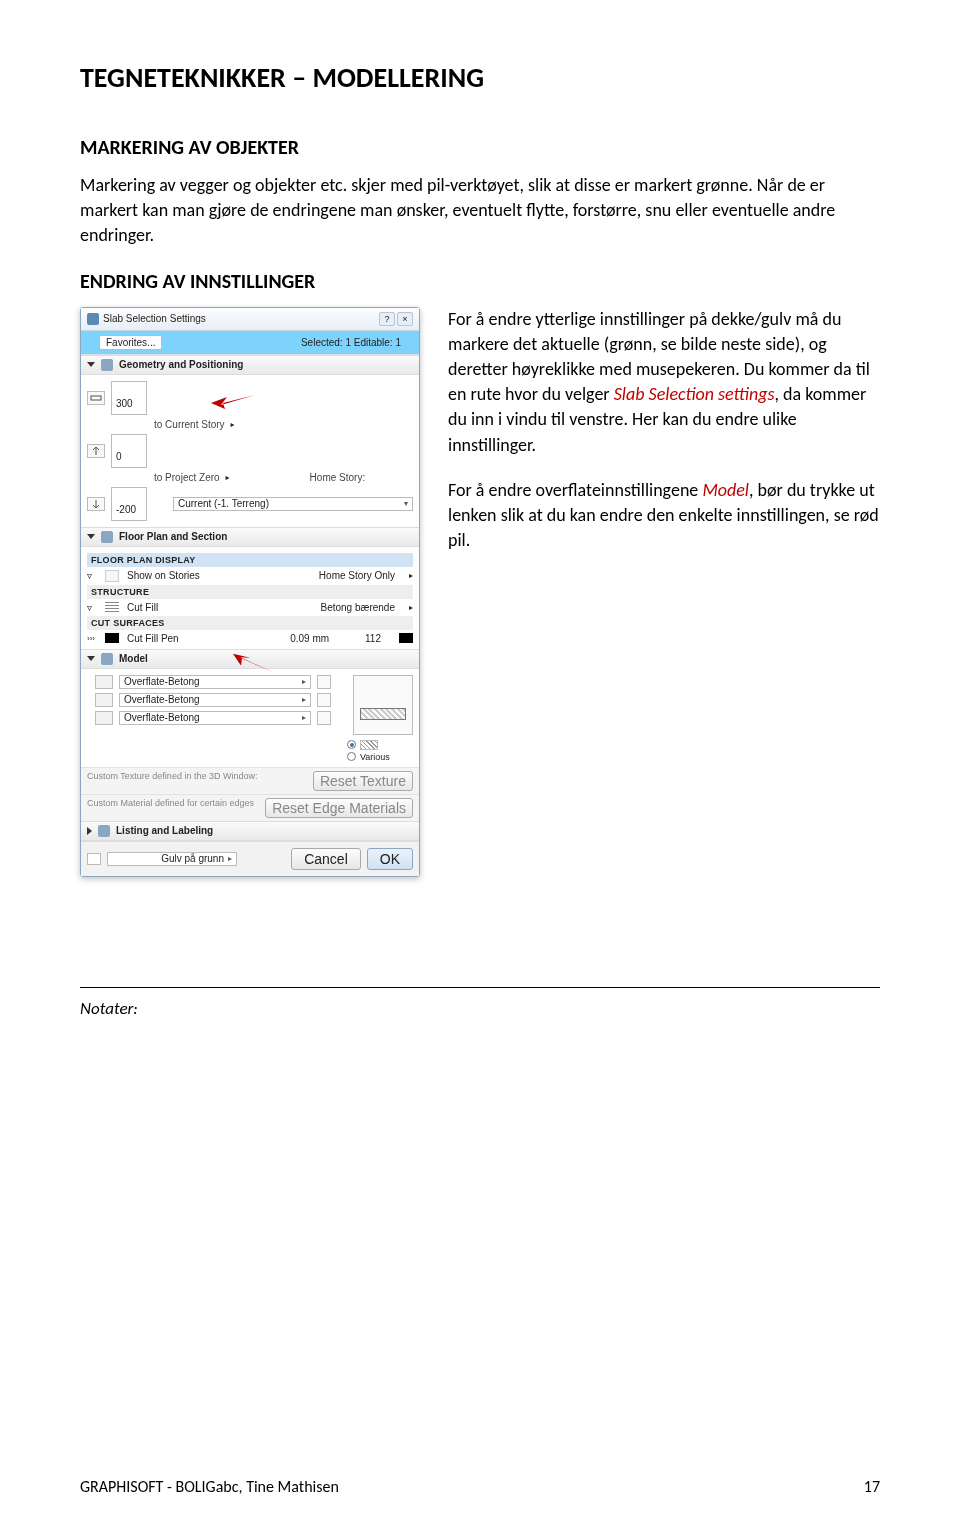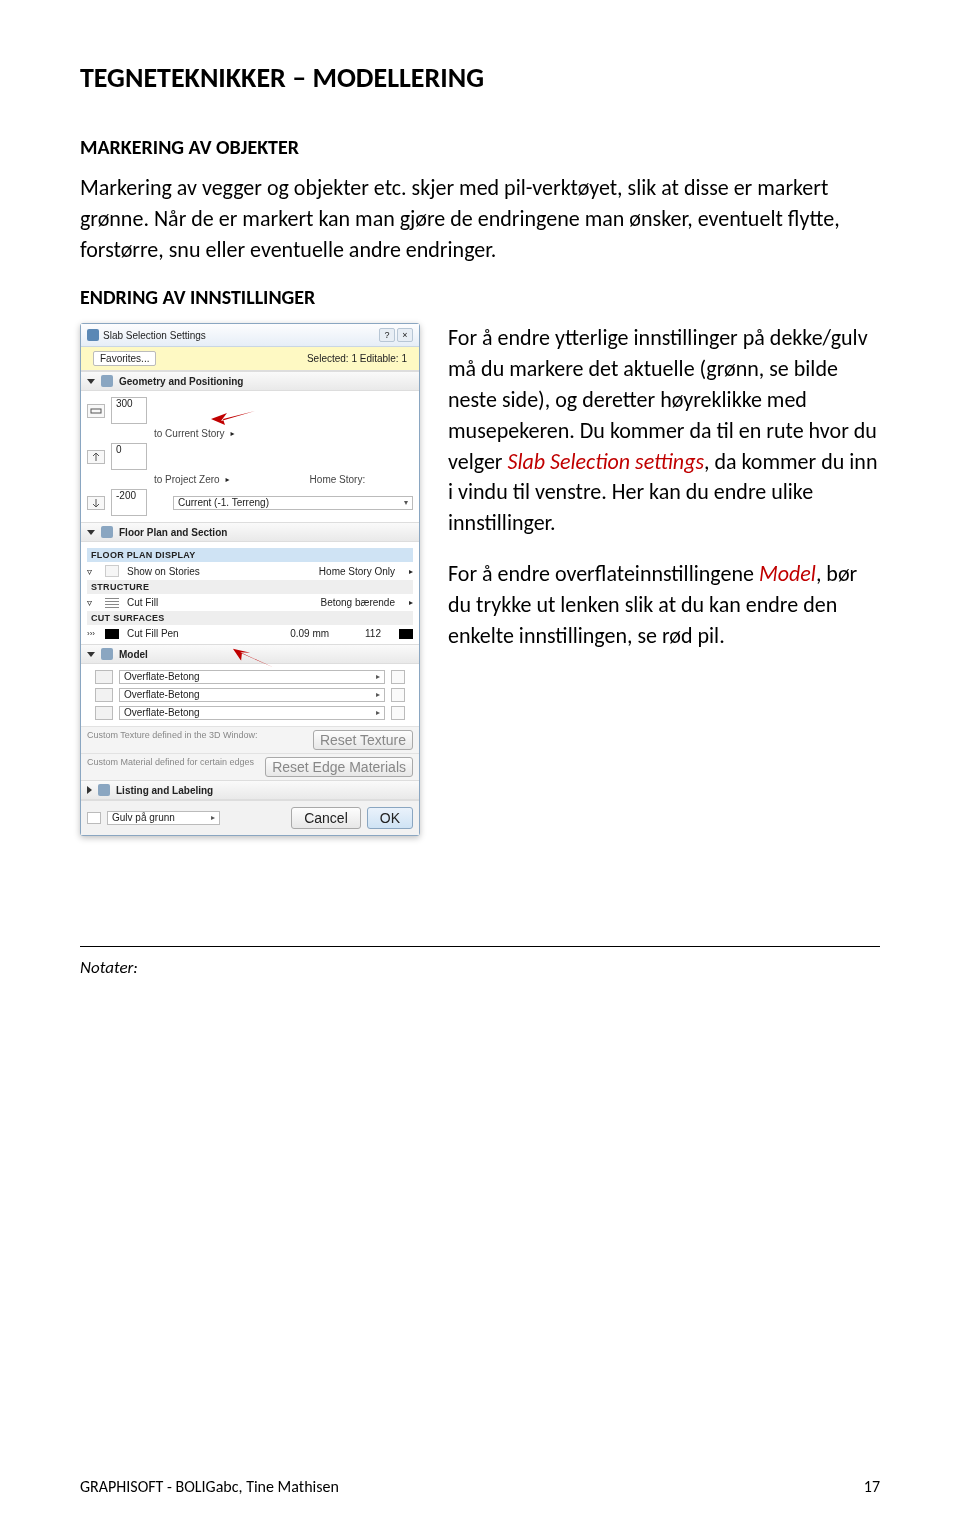--- a/index.html
+++ b/index.html
@@ -11,21 +11,21 @@
     color: #000;
     width: 960px;
   }
   .page {
     padding: 60px 80px 40px 80px;
     position: relative;
     min-height: 1532px;
   }
   h1 { font-size: 28px; font-weight: bold; margin: 0 0 40px 0; }
   h2 { font-size: 20px; font-weight: bold; margin: 0 0 14px 0; }
-  p { font-size: 22px; line-height: 1.4; margin: 0 0 20px 0; }
+  p { font-size: 18px; line-height: 1.4; margin: 0 0 20px 0; }
   .em-red { color: #c00000; font-style: italic; }
   .two-col { display: flex; gap: 28px; align-items: flex-start; margin-top: 10px; }
   .side-text { flex: 1; }
   .dialog {
     width: 340px;
     border: 1px solid #8aa6c1;
     border-radius: 3px;
     background: #f4f4f4;
     font-family: Tahoma, Arial, sans-serif;
     font-size: 10px;
@@ -40,41 +40,41 @@
     display: flex;
     align-items: center;
     justify-content: space-between;
   }
   .titlebar-left { display:flex; align-items:center; gap:4px; }
   .tb-icon { width:12px; height:12px; background:#5b88b5; border-radius:2px; }
   .winbtns { display:flex; gap:2px; }
   .winbtn { width:16px; height:14px; border:1px solid #b7c6d5; background:#e8eef5; border-radius:2px; font-size:9px; line-height:12px; text-align:center; }
   .toolbar-row {
     display:flex; justify-content:space-between; align-items:center;
-    padding:4px 12px;
-    background:#fef9c3;
+    padding:4px 18px;
+    background:#7dd3fc;
     border-bottom:1px solid #ddd;
   }
   .fav-btn { border:1px solid #bbb; background:#fff; padding:1px 6px; border-radius:2px; }
   .section-hdr {
     display:flex; align-items:center;
     background:linear-gradient(#fafafa,#e9e9e9);
     border-top:1px solid #ddd; border-bottom:1px solid #ddd;
     padding:3px 6px;
     font-weight:bold;
     gap:6px;
   }
   .tri { width:0;height:0;border-left:4px solid transparent;border-right:4px solid transparent;border-top:5px solid #333; }
   .tri-right { width:0;height:0;border-top:4px solid transparent;border-bottom:4px solid transparent;border-left:5px solid #333; }
   .hdr-icon { width:12px;height:12px;background:#8aa6c1;border-radius:2px; }
   .panel-body { background:#fff; padding:4px 6px; position:relative; }
   .row { display:flex; align-items:center; gap:6px; padding:2px 0; }
   .cell-icon { width:18px; height:14px; border:1px solid #bbb; background:#f8f8f8; display:flex; align-items:center; justify-content:center; }
   .cell-icon svg { width:12px; height:10px; }
-  .val-box { border:1px solid #bbb; background:#fff; padding:0 4px; min-width:36px; height:27px; line-height:12px; }
+  .val-box { border:1px solid #bbb; background:#fff; padding:16px 4px; min-width:36px; height:27px; line-height:12px; }
   .small-label { color:#444;padding-left:43px; }
   .dd { border:1px solid #bbb; background:#fff; padding:0 4px; height:14px; line-height:12px; display:flex; align-items:center; justify-content:space-between; gap:4px; }
   .dd .caret { font-size:8px; color:#555; }
   .blue-strip { background:#cfe3f4; font-weight:bold; padding:2px 4px; margin:2px 0; font-size:9px; letter-spacing:.3px; }
   .grey-strip { background:#eee; font-weight:bold; padding:2px 4px; margin:2px 0; font-size:9px; letter-spacing:.3px; }
   .list-row { display:flex; align-items:center; gap:8px; padding:1px 0; }
   .list-row .icn { width:14px;height:12px;border:1px solid #ccc;background:#f6f6f6;}
   .list-row .fill-sw { width:14px;height:10px;background:repeating-linear-gradient(0deg,#888,#888 1px,transparent 1px,transparent 3px);}
   .list-row .pen-sw { width:14px;height:10px;background:#000;}
   .model-row { display:flex; align-items:center; gap:6px; padding:2px 8px;}
@@ -242,20 +242,31 @@
           </div>
           <div class="model-row">
             <span class="model-sw"></span>
             <span class="dd model-dd">
                 <span>Overflate-Betong</span>
                 <span class="caret">▸</span>
               </span>
             <span class="model-opt"></span>
           </div>
         </div>
+        <div>
+          <div class="schem"></div>
+          <div class="radio-row">
+              <span class="radio-dot on"></span>
+              <span class="tiny-hatch"></span>
+            </div>
+          <div class="radio-row">
+              <span class="radio-dot"></span>
+              <span>Various</span>
+            </div>
+        </div>
 
         <div class="red-arrow" style="left:150px; top:-14px; transform:rotate(40deg);">
           <svg viewBox="0 0 44 18">
               <path d="M44 2 L8 12 L16 6 L0 14 L14 18 L10 12 Z" fill="#c00000"></path>
             </svg>
         </div>
       </div>
 
       <div class="foot-note">
         <span>Custom Texture defined in the 3D Window:</span>
@@ -268,21 +279,21 @@
 
       <div class="section-hdr">
         <span class="tri-right"></span>
         <span class="hdr-icon"></span>
         <span>Listing and Labeling</span>
       </div>
 
       <div class="bottom-bar">
         <div class="layers">
           <span class="licon"></span>
-          <span class="dd" style="width:113px;">
+          <span class="dd" style="width:130px;justify-content:flex-end;">
             <span>Gulv på grunn</span>
             <span class="caret">▸</span>
           </span>
         </div>
         <div style="display:flex;gap:6px;">
           <span class="btn">Cancel</span>
           <span class="btn ok">OK</span>
         </div>
       </div>
     </div>

